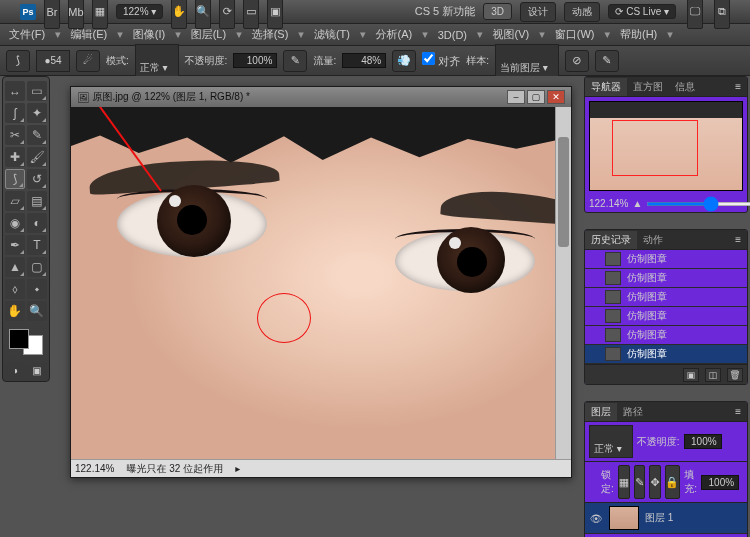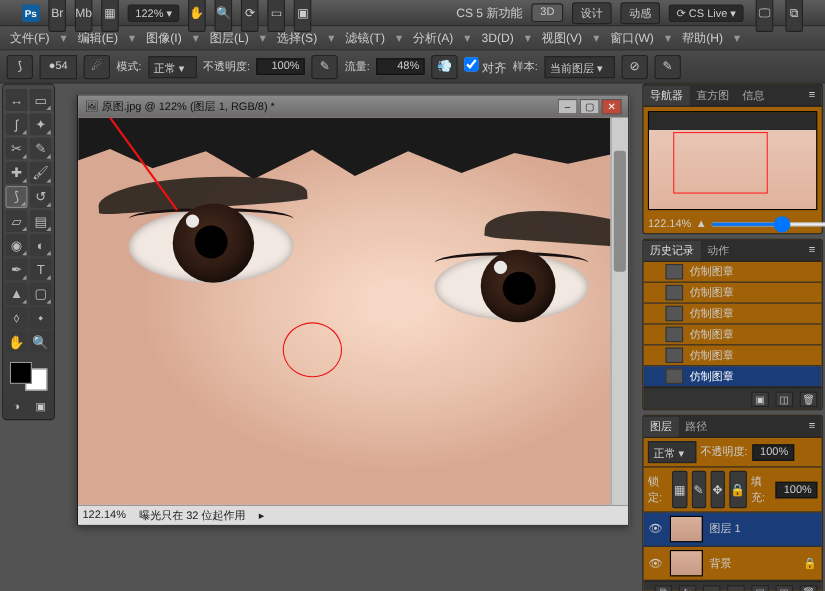--- a/index.html
+++ b/index.html
@@ -14,21 +14,21 @@
 .tab-btn.active { background:#5b5b5b;}
 
 .menu-bar { height: 22px; background: linear-gradient(#4f4f4f,#3e3e3e); display: flex; align-items: center; padding: 0 4px; border-bottom: 1px solid #222; }
 .menu-bar span { padding: 0 5px; font-size: 11px; cursor: default; }
 .dd { font-size: 9px; opacity:.6;}
 
 .options-bar { height: 30px; background: linear-gradient(#4a4a4a,#3a3a3a); display: flex; align-items: center; padding: 0 6px; gap: 6px; border-bottom: 1px solid #222; font-size: 11px; }
 .opt-icon { width: 24px; height: 22px; background:#3a3a3a; border:1px solid #222; border-radius:3px; display:flex; align-items:center; justify-content:center;}
 .brush-prev { width: 34px; height:22px; background:#3a3a3a; border:1px solid #222; display:flex; align-items:center; justify-content:center; font-size:10px;}
 .num-field { background:#222; border:1px solid #111; color:#ccc; padding:1px 4px; width:44px; font-size:10px; text-align:right;}
-.sel-field { background:#333; border:1px solid #222; color:#ccc; padding:3px 10px 1px 4px; font-size:10px;text-align:right;}
+.sel-field { background:#333; border:1px solid #222; color:#ccc; padding:16px 10px 1px 4px; font-size:10px;text-align:right;}
 .label { font-size: 10px; }
 
 .workspace { position: absolute; left: 0; top: 76px; right: 0; bottom: 0; background:#535353; }
 
 .tool-panel { position:absolute; left:2px; top:0; width:48px; background: linear-gradient(#4a4a4a,#3a3a3a); border:1px solid #222; border-radius:4px; padding:4px 2px; display:flex; flex-wrap:wrap; gap:2px; }
 .tool { width: 20px; height: 20px; background:#3a3a3a; display:flex; align-items:center; justify-content:center; border-radius:2px; font-size:12px; color:#bbb; }
 .tool.active { background:#555; border:1px solid #888; }
 .tool.corner { position:relative;}
 .tool.corner:after { content:''; position:absolute; right:1px; bottom:1px; width:0; height:0; border:2px solid transparent; border-right-color:#999; border-bottom-color:#999;}
 .swatch { width:40px; height:30px; position:relative; margin:4px 2px;}
@@ -55,38 +55,38 @@
 .brow.left { left:18px; top:54px; transform:rotate(-4deg);}
 .brow.right { right:-36px; top:86px; transform:rotate(4deg); width:150px;}
 .redcircle { position:absolute; left:186px; top:186px; width:54px; height:50px; border:1px solid #e11; border-radius:50%;}
 .annot { position:absolute; left:50px; top:135px; color:#e11; font-size:14px; font-weight:bold; line-height:19px; text-shadow:0 0 2px rgba(255,255,255,.3);}
 .arrow-svg { position:absolute; left:-20px; top:-66px; pointer-events:none;}
 .status-bar { position:absolute; left:0; right:0; bottom:0; height:18px; background:#ddd; border-top:1px solid #999; display:flex; align-items:center; font-size:10px; color:#222; padding:0 4px; gap:12px;}
 .scroll-v { position:absolute; right:0; top:20px; width:16px; bottom:18px; background:#ccc; border-left:1px solid #999;}
 .scroll-v .thumb { position:absolute; left:2px; right:2px; top:30px; height:110px; background:#8a8a8a; border-radius:3px;}
 
 .right-col { position:absolute; right:2px; top:0; width:164px; bottom:0;}
-.panel { background:#a16207; border:1px solid #222; border-radius:3px; margin-bottom:4px; font-size:10px;}
+.panel { background:#6d28d9; border:1px solid #222; border-radius:3px; margin-bottom:16px; font-size:10px;}
 .panel-tabs { height:20px; background:#2d2d2d; display:flex; align-items:center; border-bottom:1px solid #222;}
 .ptab { padding:2px 6px; font-size:10px; color:#aaa;}
 .ptab.active { background:#3c3c3c; color:#ddd;}
 .pmenu { margin-left:auto; padding:2px 6px; font-size:10px;}
 .panel-body { padding:4px; }
 
 .nav-thumb { width:154px; height:90px; background: linear-gradient(180deg,#2a2a2a 0%,#2a2a2a 18%, #e8c6b5 18%, #e0b29c 100%); border:1px solid #000; position:relative;}
 .nav-thumb .box { position:absolute; border:1px solid #f22; left:22px; top:18px; width:86px; height:56px;}
 .zoom-row { display:flex; align-items:center; gap:4px; padding:3px 4px; font-size:10px;}
 
 .history-item { display:flex; align-items:center; gap:6px; padding:2px 20px; border-bottom:1px solid #2a2a2a; color:#ccc;}
 .history-item.active { background:#1a3d7a; color:#fff;}
 .hi-icon { width:16px; height:14px; background:#555; border:1px solid #333; display:inline-block;}
 
 .layers-body { padding:0;}
 .lp-opts { display:flex; align-items:center; gap:4px; padding:3px 4px; border-bottom:1px solid #222;}
-.lp-lock { display:flex; align-items:center; gap:4px; padding:3px 4px; border-bottom:1px solid #222;}
+.lp-lock { display:flex; align-items:center; gap:4px; padding:3px 16px; border-bottom:1px solid #222;}
 .layer-row { display:flex; align-items:center; gap:6px; padding:3px 4px; border-bottom:1px solid #2a2a2a;}
 .layer-row.sel { background:#1a3d7a;}
 .eyeicon { width:14px; text-align:center;}
 .lthumb { width:30px; height:24px; background:linear-gradient(#d8b09a,#c89a84); border:1px solid #000;}
 .lthumb.bg { background:linear-gradient(#d8b09a,#c89a84);}
 .panel-footer { height:20px; background:#333; border-top:1px solid #222; display:flex; align-items:center; justify-content:flex-end; gap:6px; padding:0 4px;}
 .pfbtn { width:16px; height:14px; background:#3c3c3c; border:1px solid #222; font-size:9px; display:flex; align-items:center; justify-content:center;}
 
 .watermark { position:absolute; right:4px; bottom:4px; color:#f46c1a; font-weight:900; font-style:italic; font-size:20px; line-height:18px; text-align:right; text-shadow:0 1px 0 #fff;}
 .watermark .sub { font-size:10px; color:#ccc; font-weight:normal; font-style:normal; display:block;}

